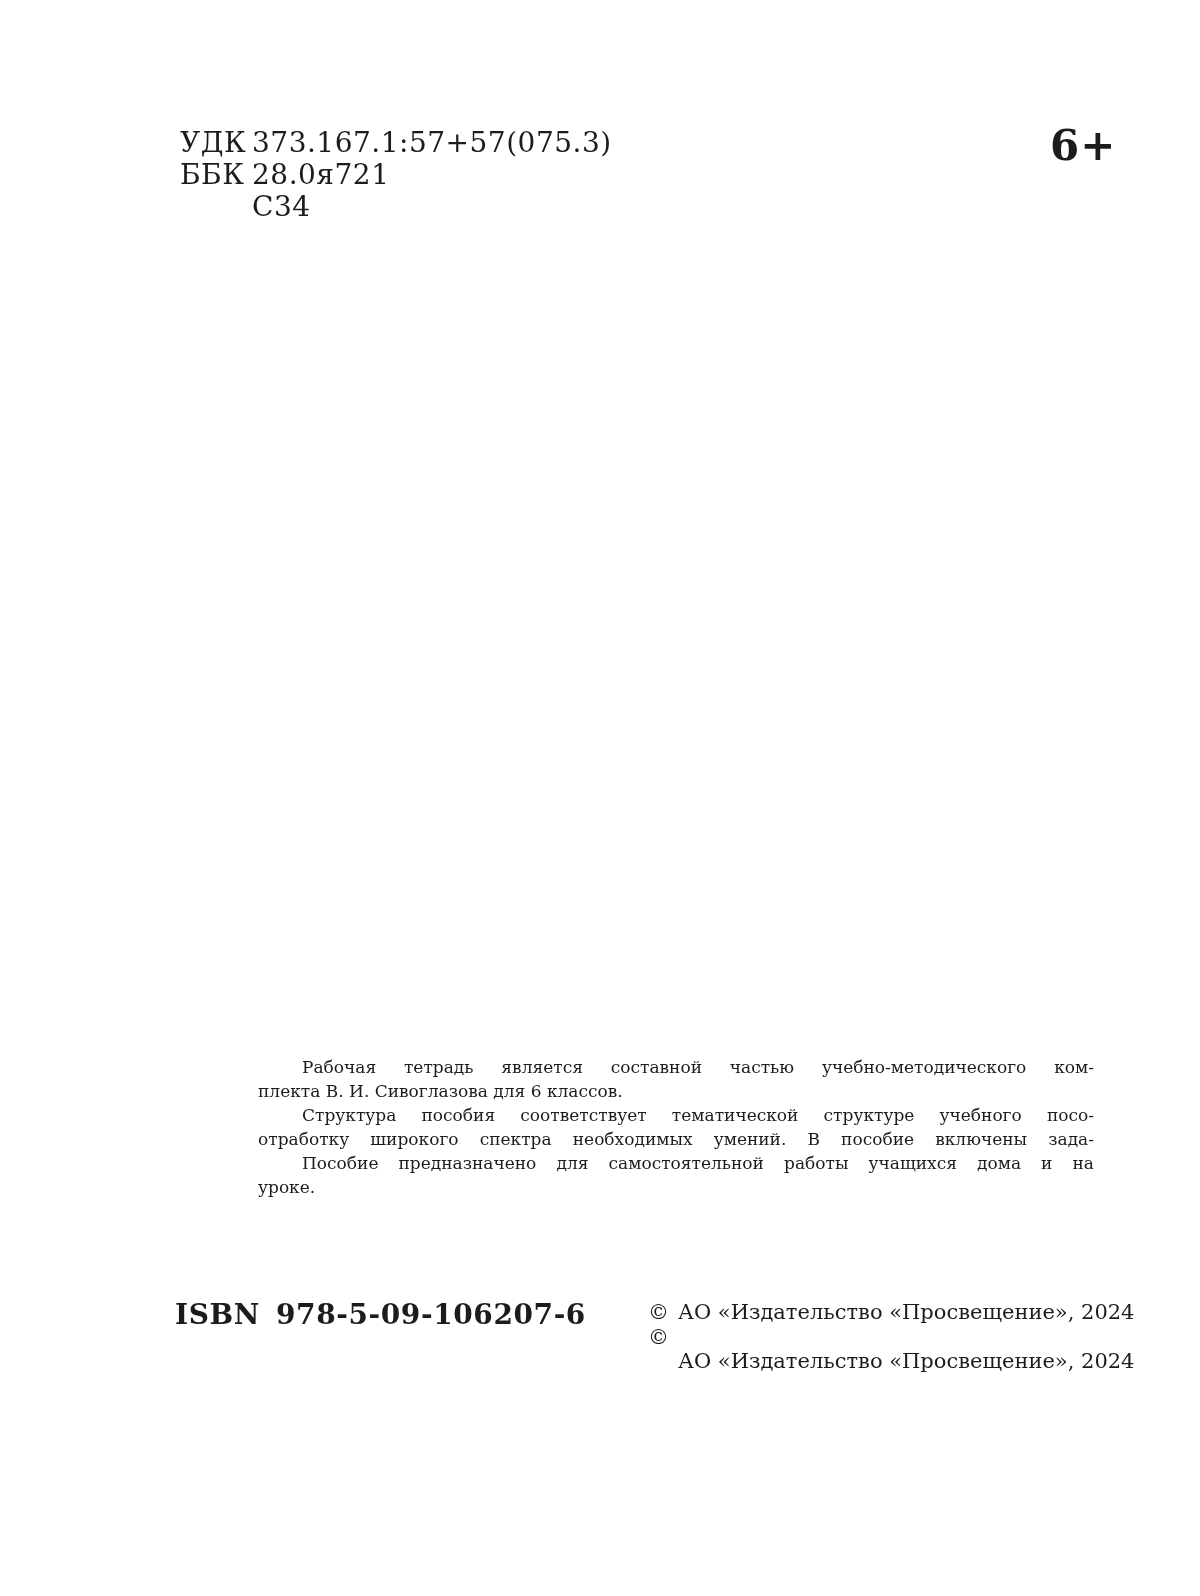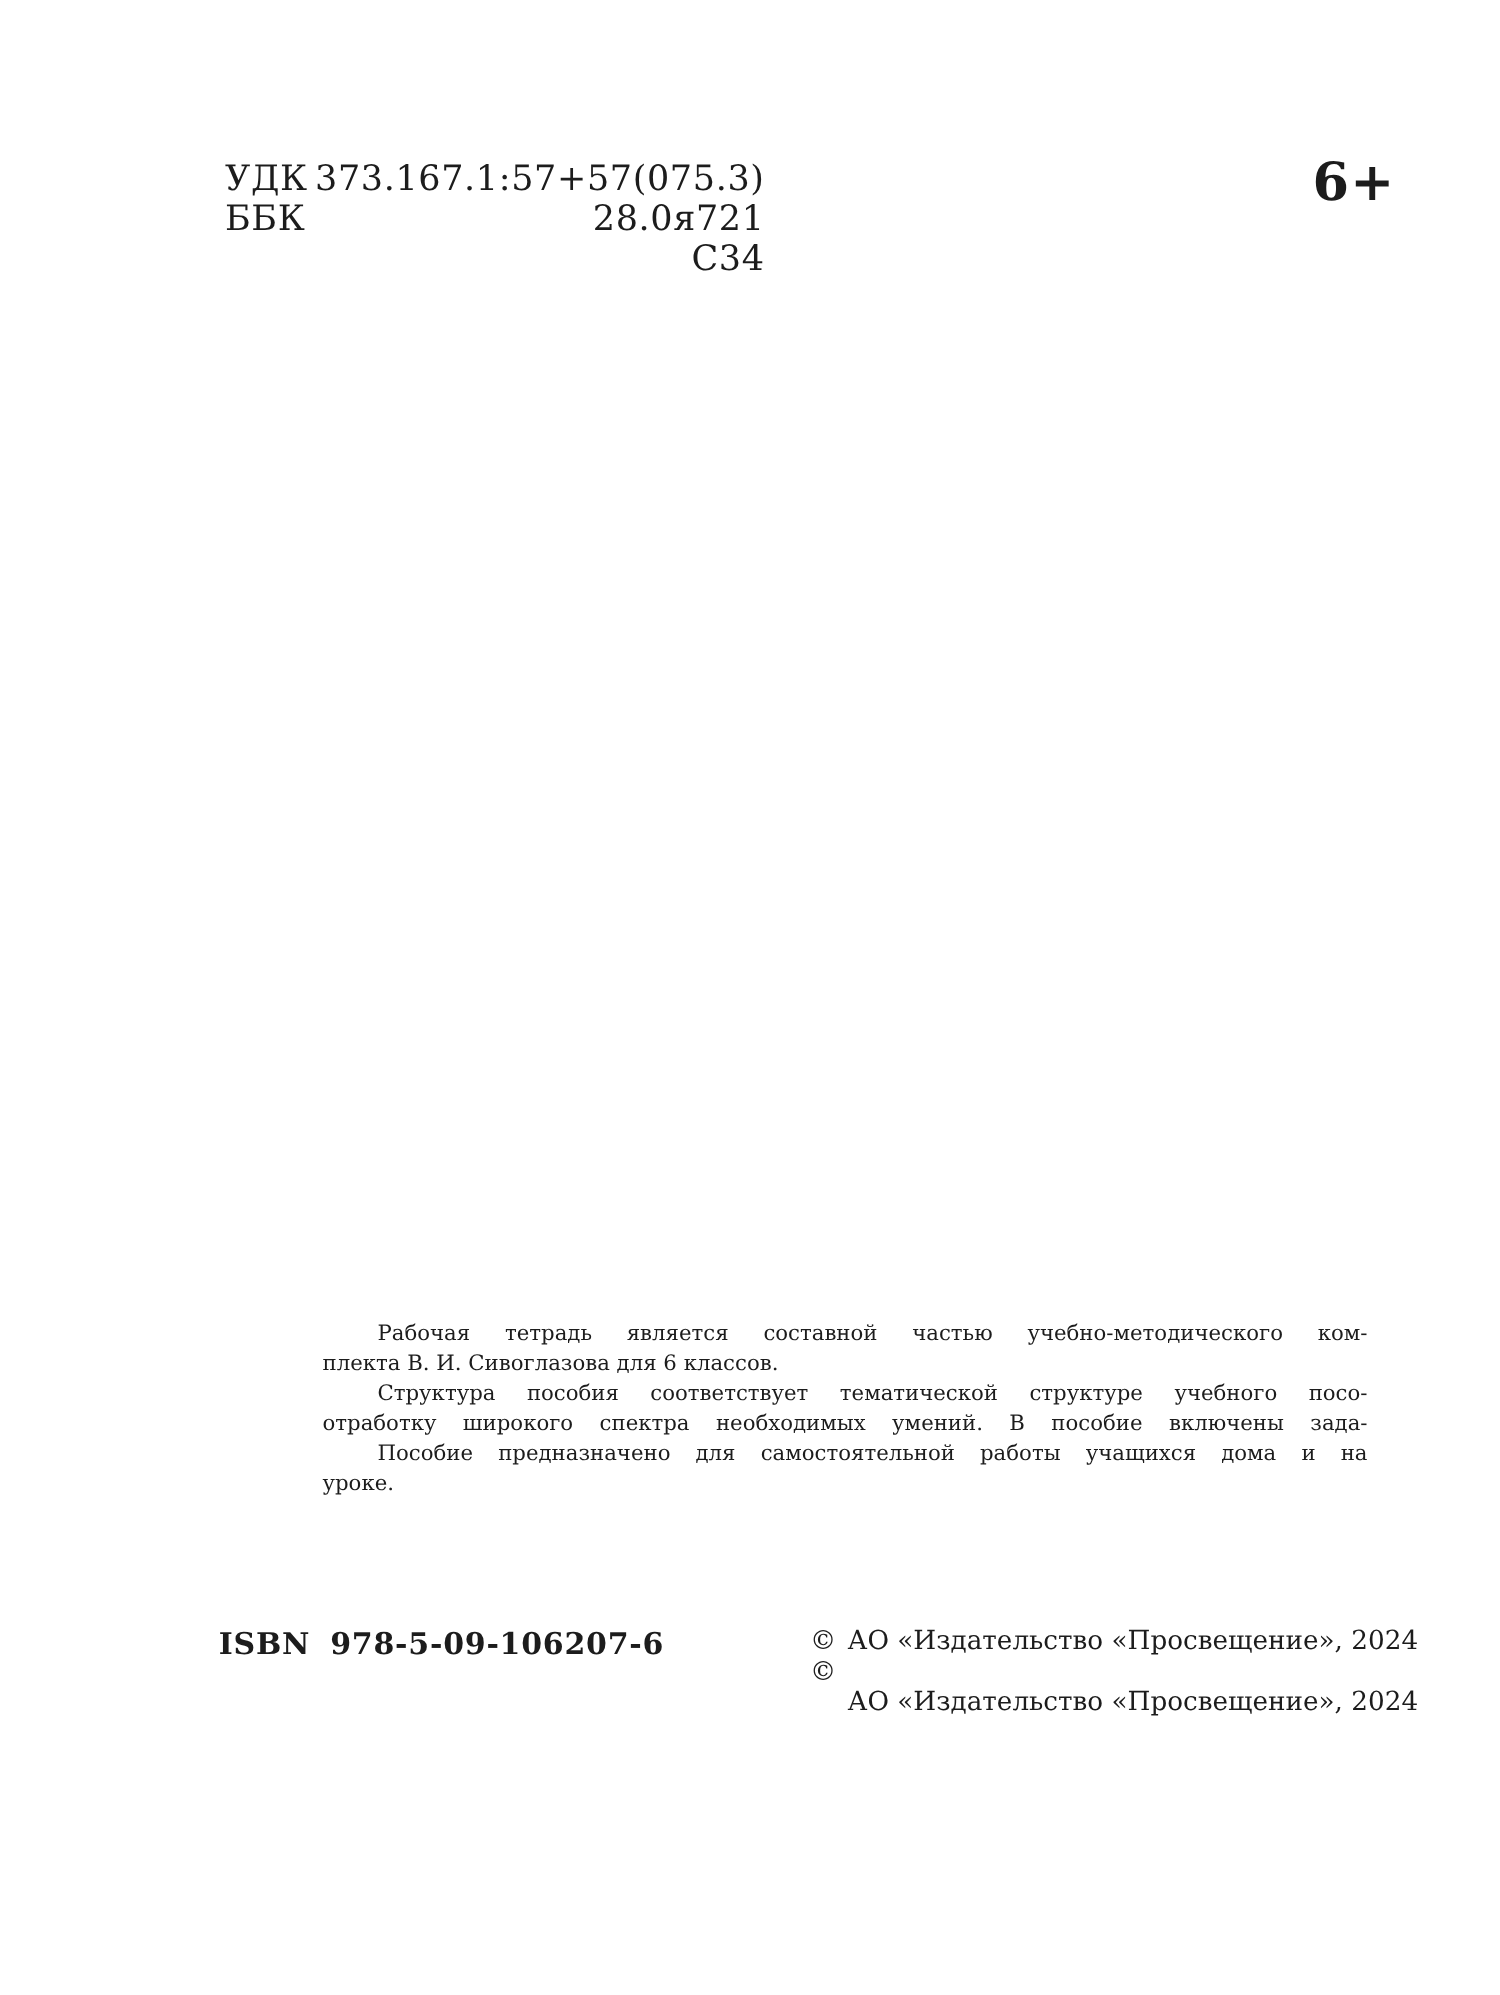--- a/index.html
+++ b/index.html
@@ -16,21 +16,21 @@
 
   
   .codes-block {
     position: absolute;
     left: 180px;
     top: 127px;
     font-size: 28px;
     line-height: 32px;
     letter-spacing: 0.5px;
   }
-  .code-row { display: flex; justify-content: space-between; }
+  .code-row { display: flex; }
   .code-label { width: 72px; flex: none; }
   .code-value { white-space: nowrap; }
 
   
   .age-badge {
     position: absolute;
     left: 1050px;
     top: 124px;
     font-size: 42px;
     line-height: 44px;
@@ -49,21 +49,21 @@
   }
   .ann-line { text-align: justify; text-align-last: justify; white-space: normal; }
   .ann-line.indent { padding-left: 44px; }
   .ann-line.last { text-align-last: left; }
 
   
   .isbn {
     position: absolute;
     left: 175px;
     top: 1301px;
-    font-size: 24px;
+    font-size: 28px;
     line-height: 28px;
     font-weight: 700;
     letter-spacing: 0.6px;
     white-space: nowrap;
   }
   .isbn .isbn-num { margin-left: 16px; }
 
   .copyright-block {
     position: absolute;
     left: 648px;

